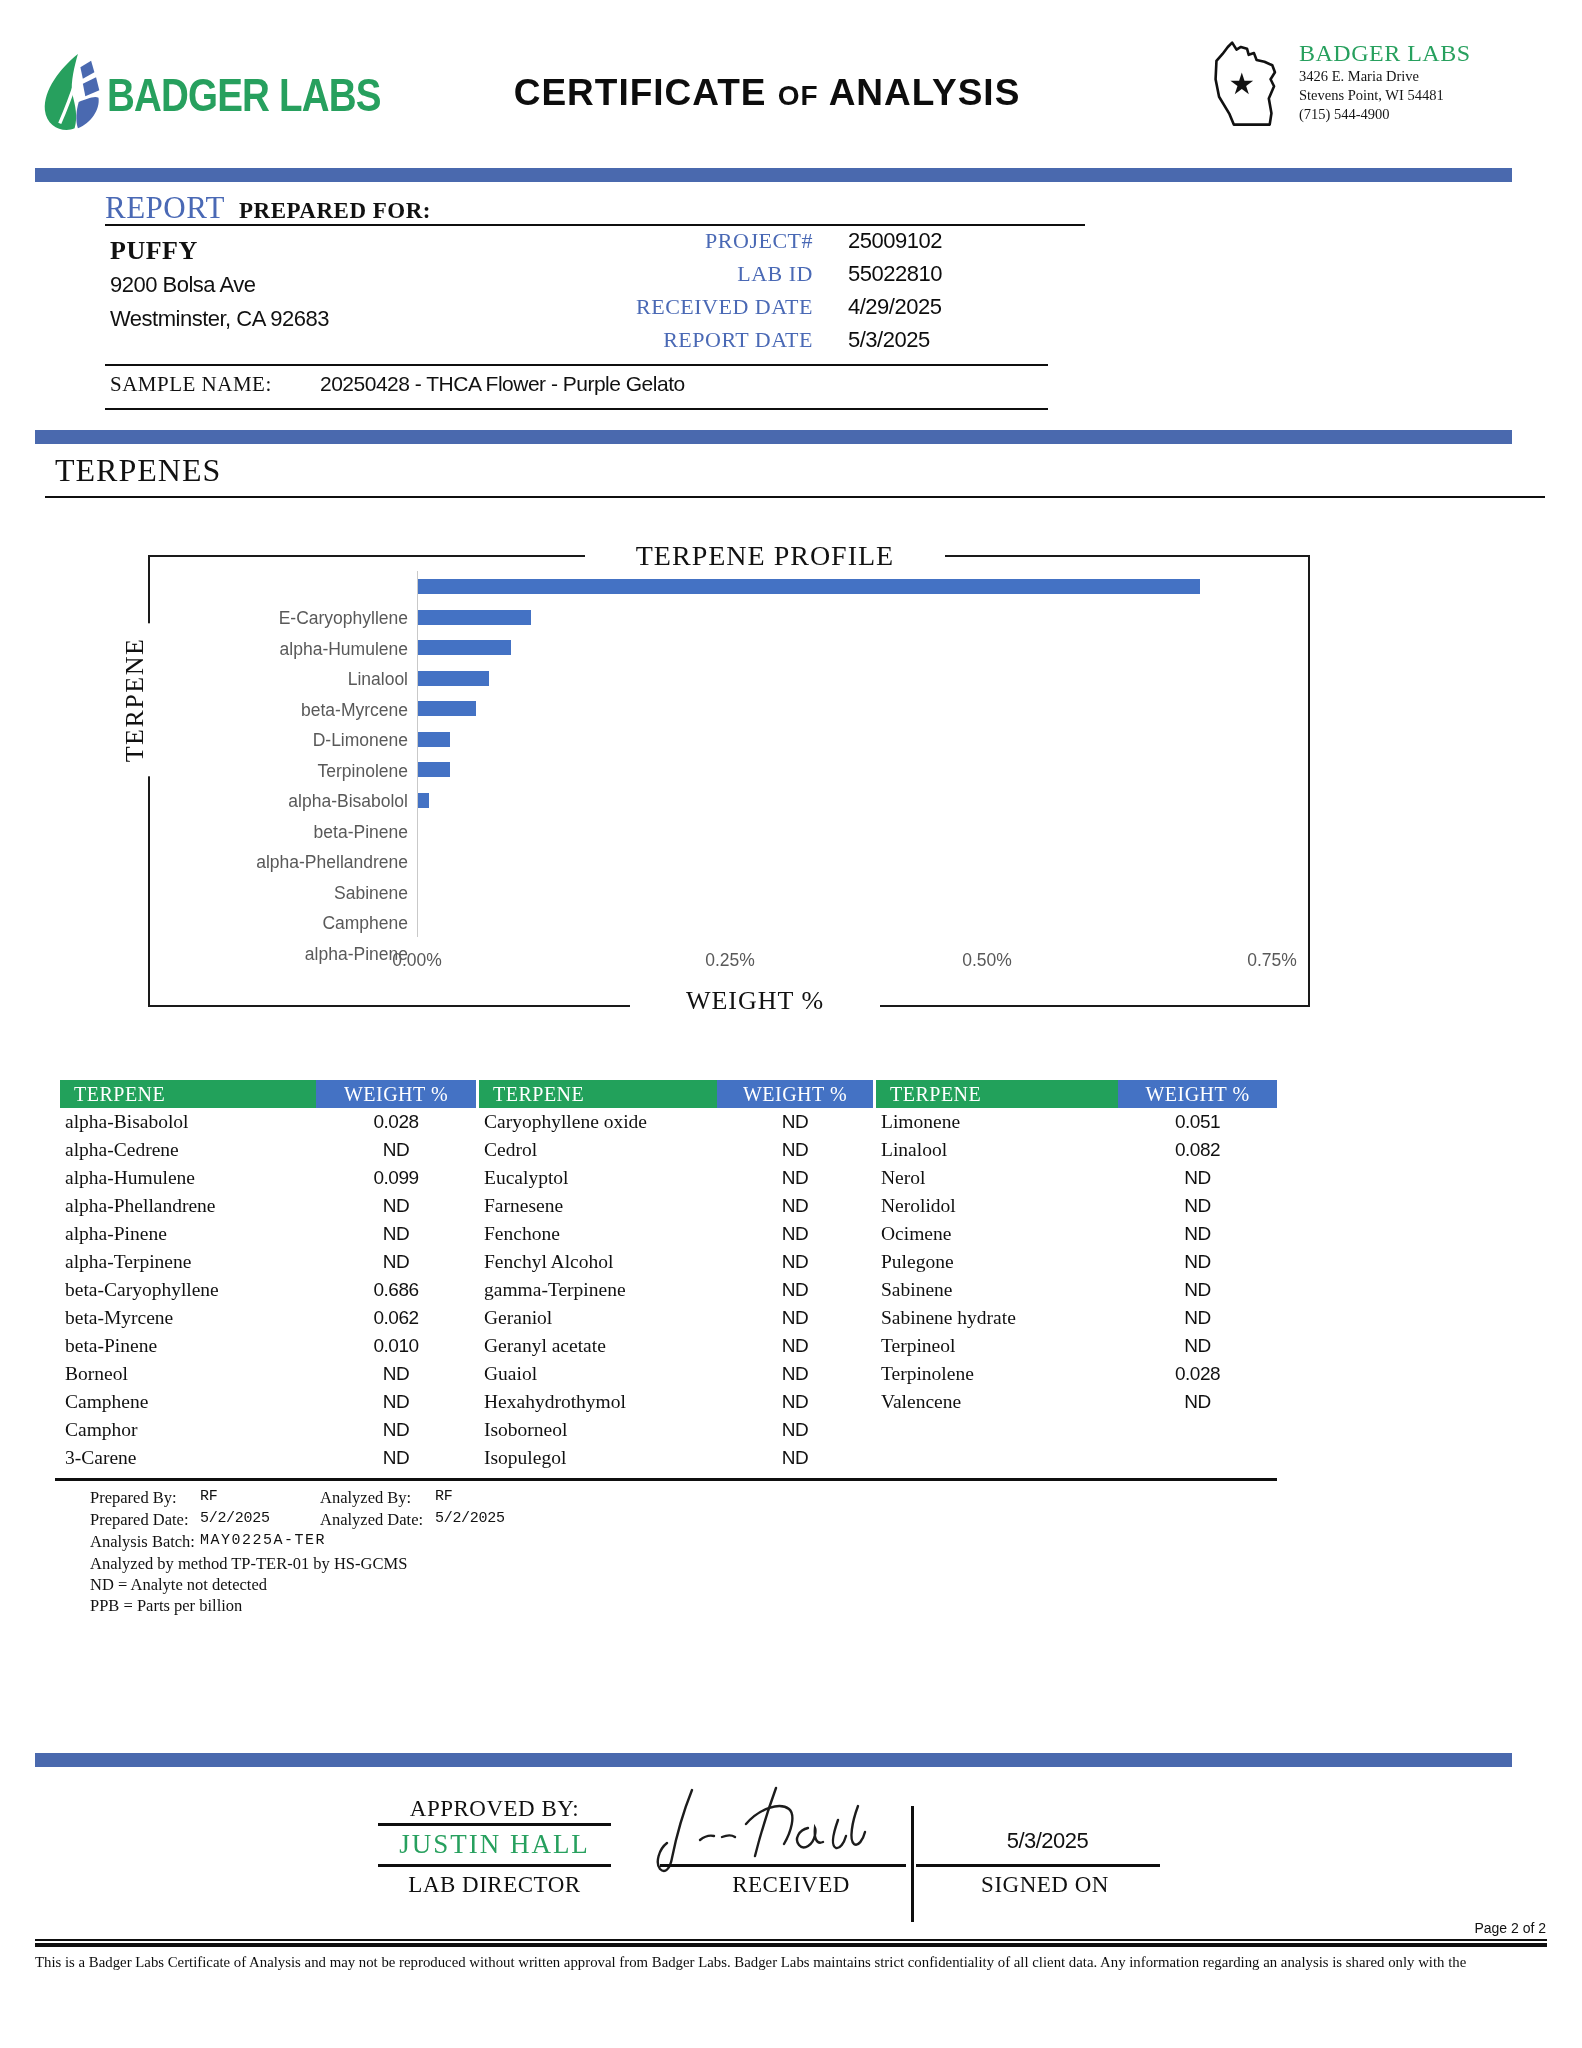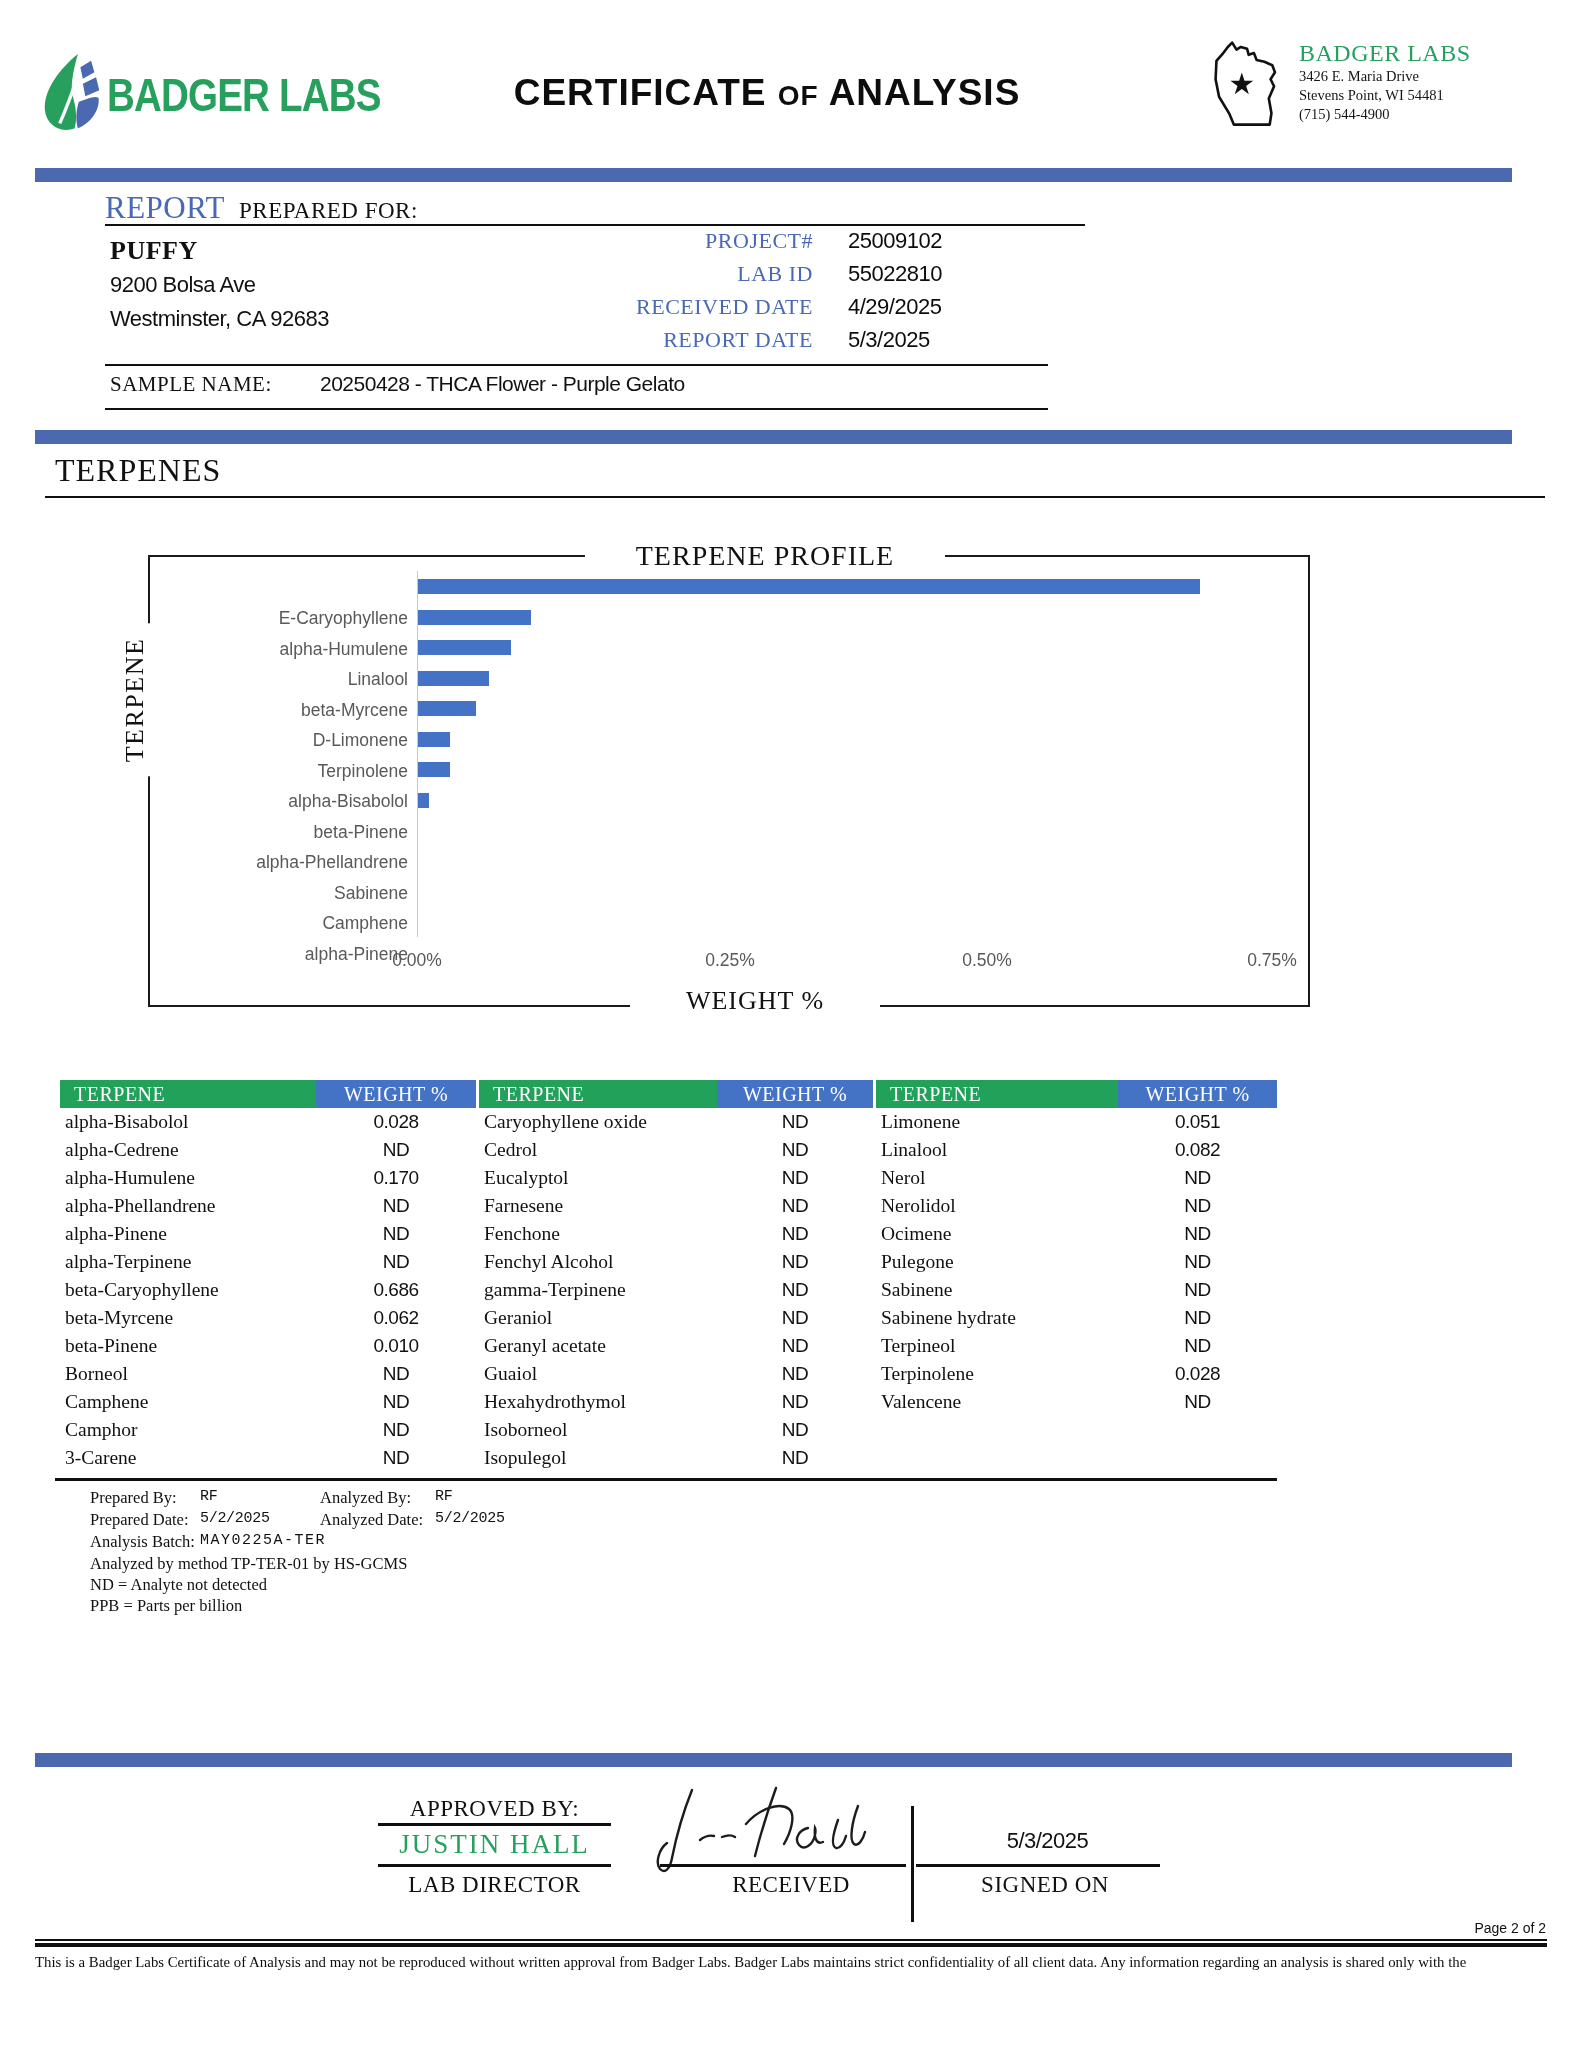--- a/index.html
+++ b/index.html
@@ -28,21 +28,21 @@
   .addr-text{margin-left:8px;}
   .addr-labname{font-family:var(--serif);font-size:24px;color:var(--green-text);letter-spacing:.5px;white-space:nowrap;}
   .addr-line{font-family:var(--serif);font-size:14.5px;line-height:19px;color:#151515;white-space:nowrap;}
 
   .bluebar{position:absolute;left:35px;width:1477px;height:14px;background:var(--blue-bar);}
   .bar1{top:168px}.bar2{top:430px}.bar3{top:1753px}
 
   
   .report-heading{position:absolute;left:105px;top:190px;white-space:nowrap;}
   .report-heading .rep{font-size:31px;color:var(--blue-text);letter-spacing:.5px;}
-  .report-heading .rest{font-size:23px;color:#111;margin-left:10px;letter-spacing:.5px;}
+  .report-heading .rest{font-size:23px;color:#111;margin-left:10px;letter-spacing:.5px;font-weight:bold;}
   .hline{position:absolute;background:#0f0f0f;height:2px;}
   .line-a{left:105px;top:224px;width:980px;}
   .line-b{left:105px;top:364px;width:943px;}
   .line-c{left:105px;top:408px;width:943px;}
   .client-name{position:absolute;left:110px;top:236px;font-weight:bold;font-size:26px;letter-spacing:.5px;}
   .client-a1{position:absolute;left:110px;top:272px;font-family:var(--sans);font-size:22px;letter-spacing:-.5px;}
   .client-a2{position:absolute;left:110px;top:306px;font-family:var(--sans);font-size:22px;letter-spacing:-.5px;}
   .fields{position:absolute;left:600px;top:228px;width:485px;}
   .frow{display:flex;height:33px;align-items:baseline;gap:20px;}
   .flabel{flex:1;text-align:right;font-size:22px;color:var(--blue-text);letter-spacing:.5px;}
@@ -268,21 +268,21 @@
         <span class="hname">TERPENE</span>
         <span class="hval">WEIGHT %</span>
       </div><div class="trow">
         <span class="tname">alpha-Bisabolol</span>
         <span class="tval">0.028</span>
       </div><div class="trow">
         <span class="tname">alpha-Cedrene</span>
         <span class="tval">ND</span>
       </div><div class="trow">
         <span class="tname">alpha-Humulene</span>
-        <span class="tval">0.170</span>
+        <span class="tval">0.099</span>
       </div><div class="trow">
         <span class="tname">alpha-Phellandrene</span>
         <span class="tval">ND</span>
       </div><div class="trow">
         <span class="tname">alpha-Pinene</span>
         <span class="tval">ND</span>
       </div><div class="trow">
         <span class="tname">alpha-Terpinene</span>
         <span class="tval">ND</span>
       </div><div class="trow">

